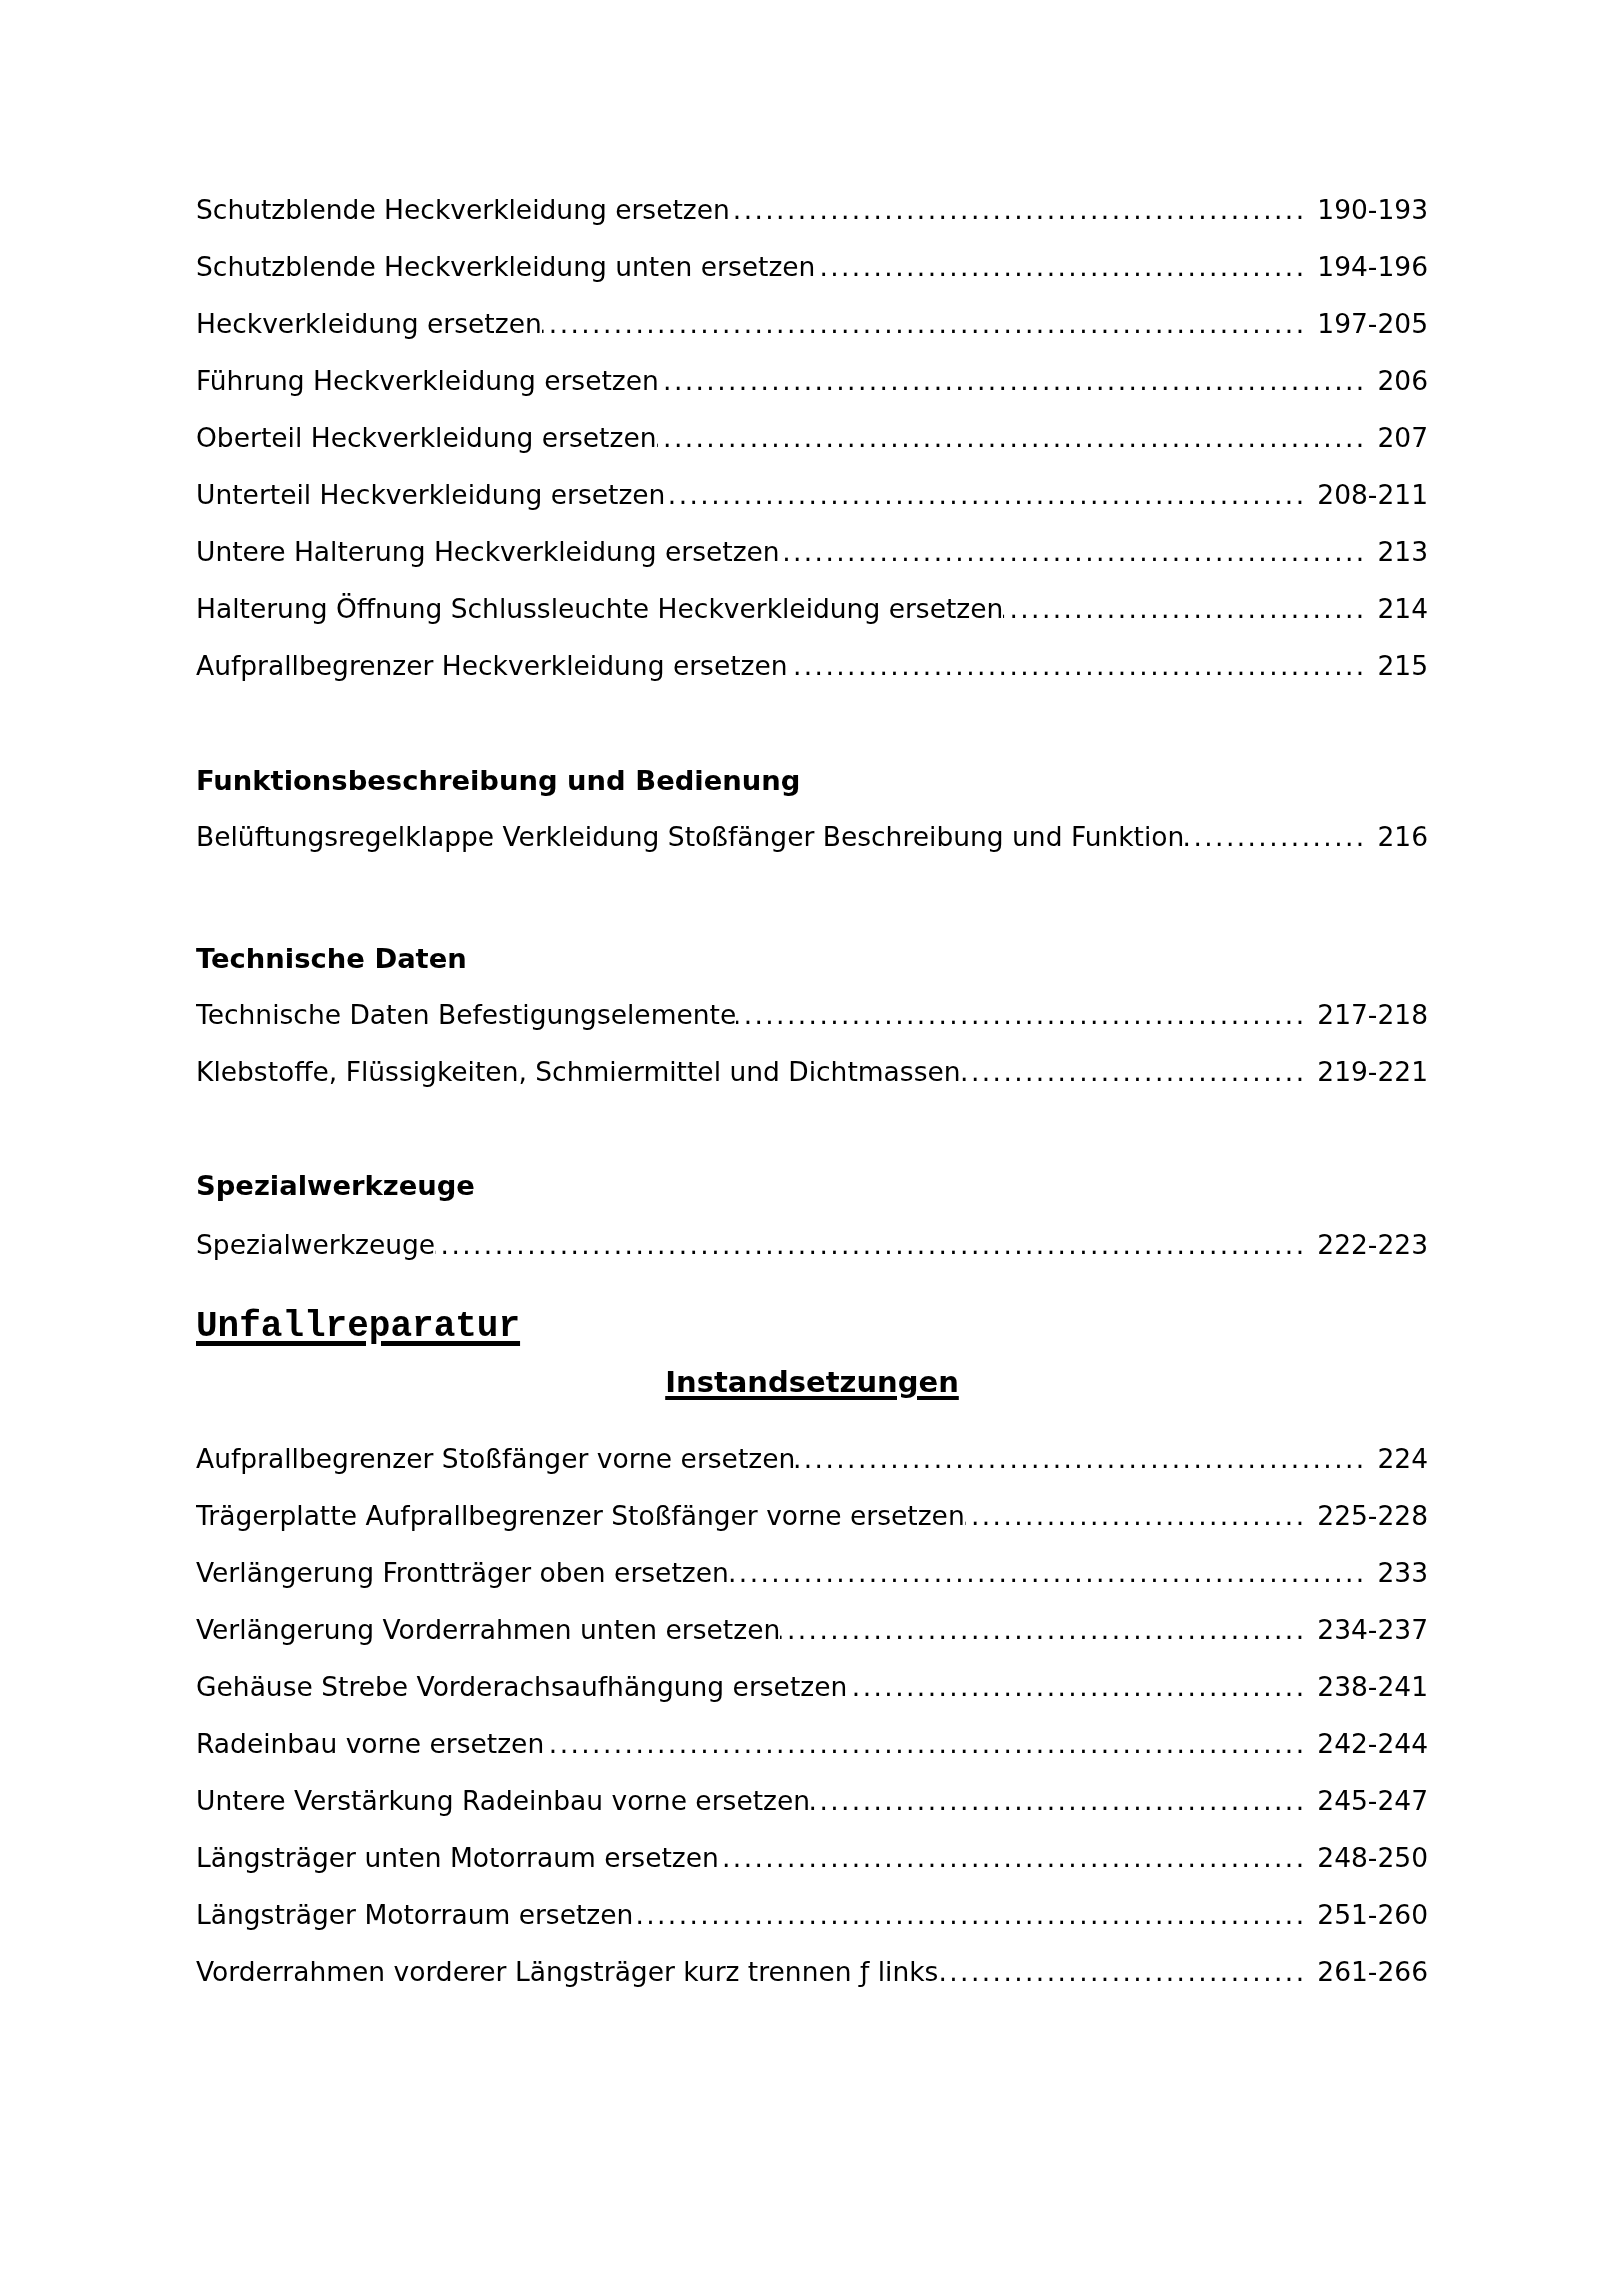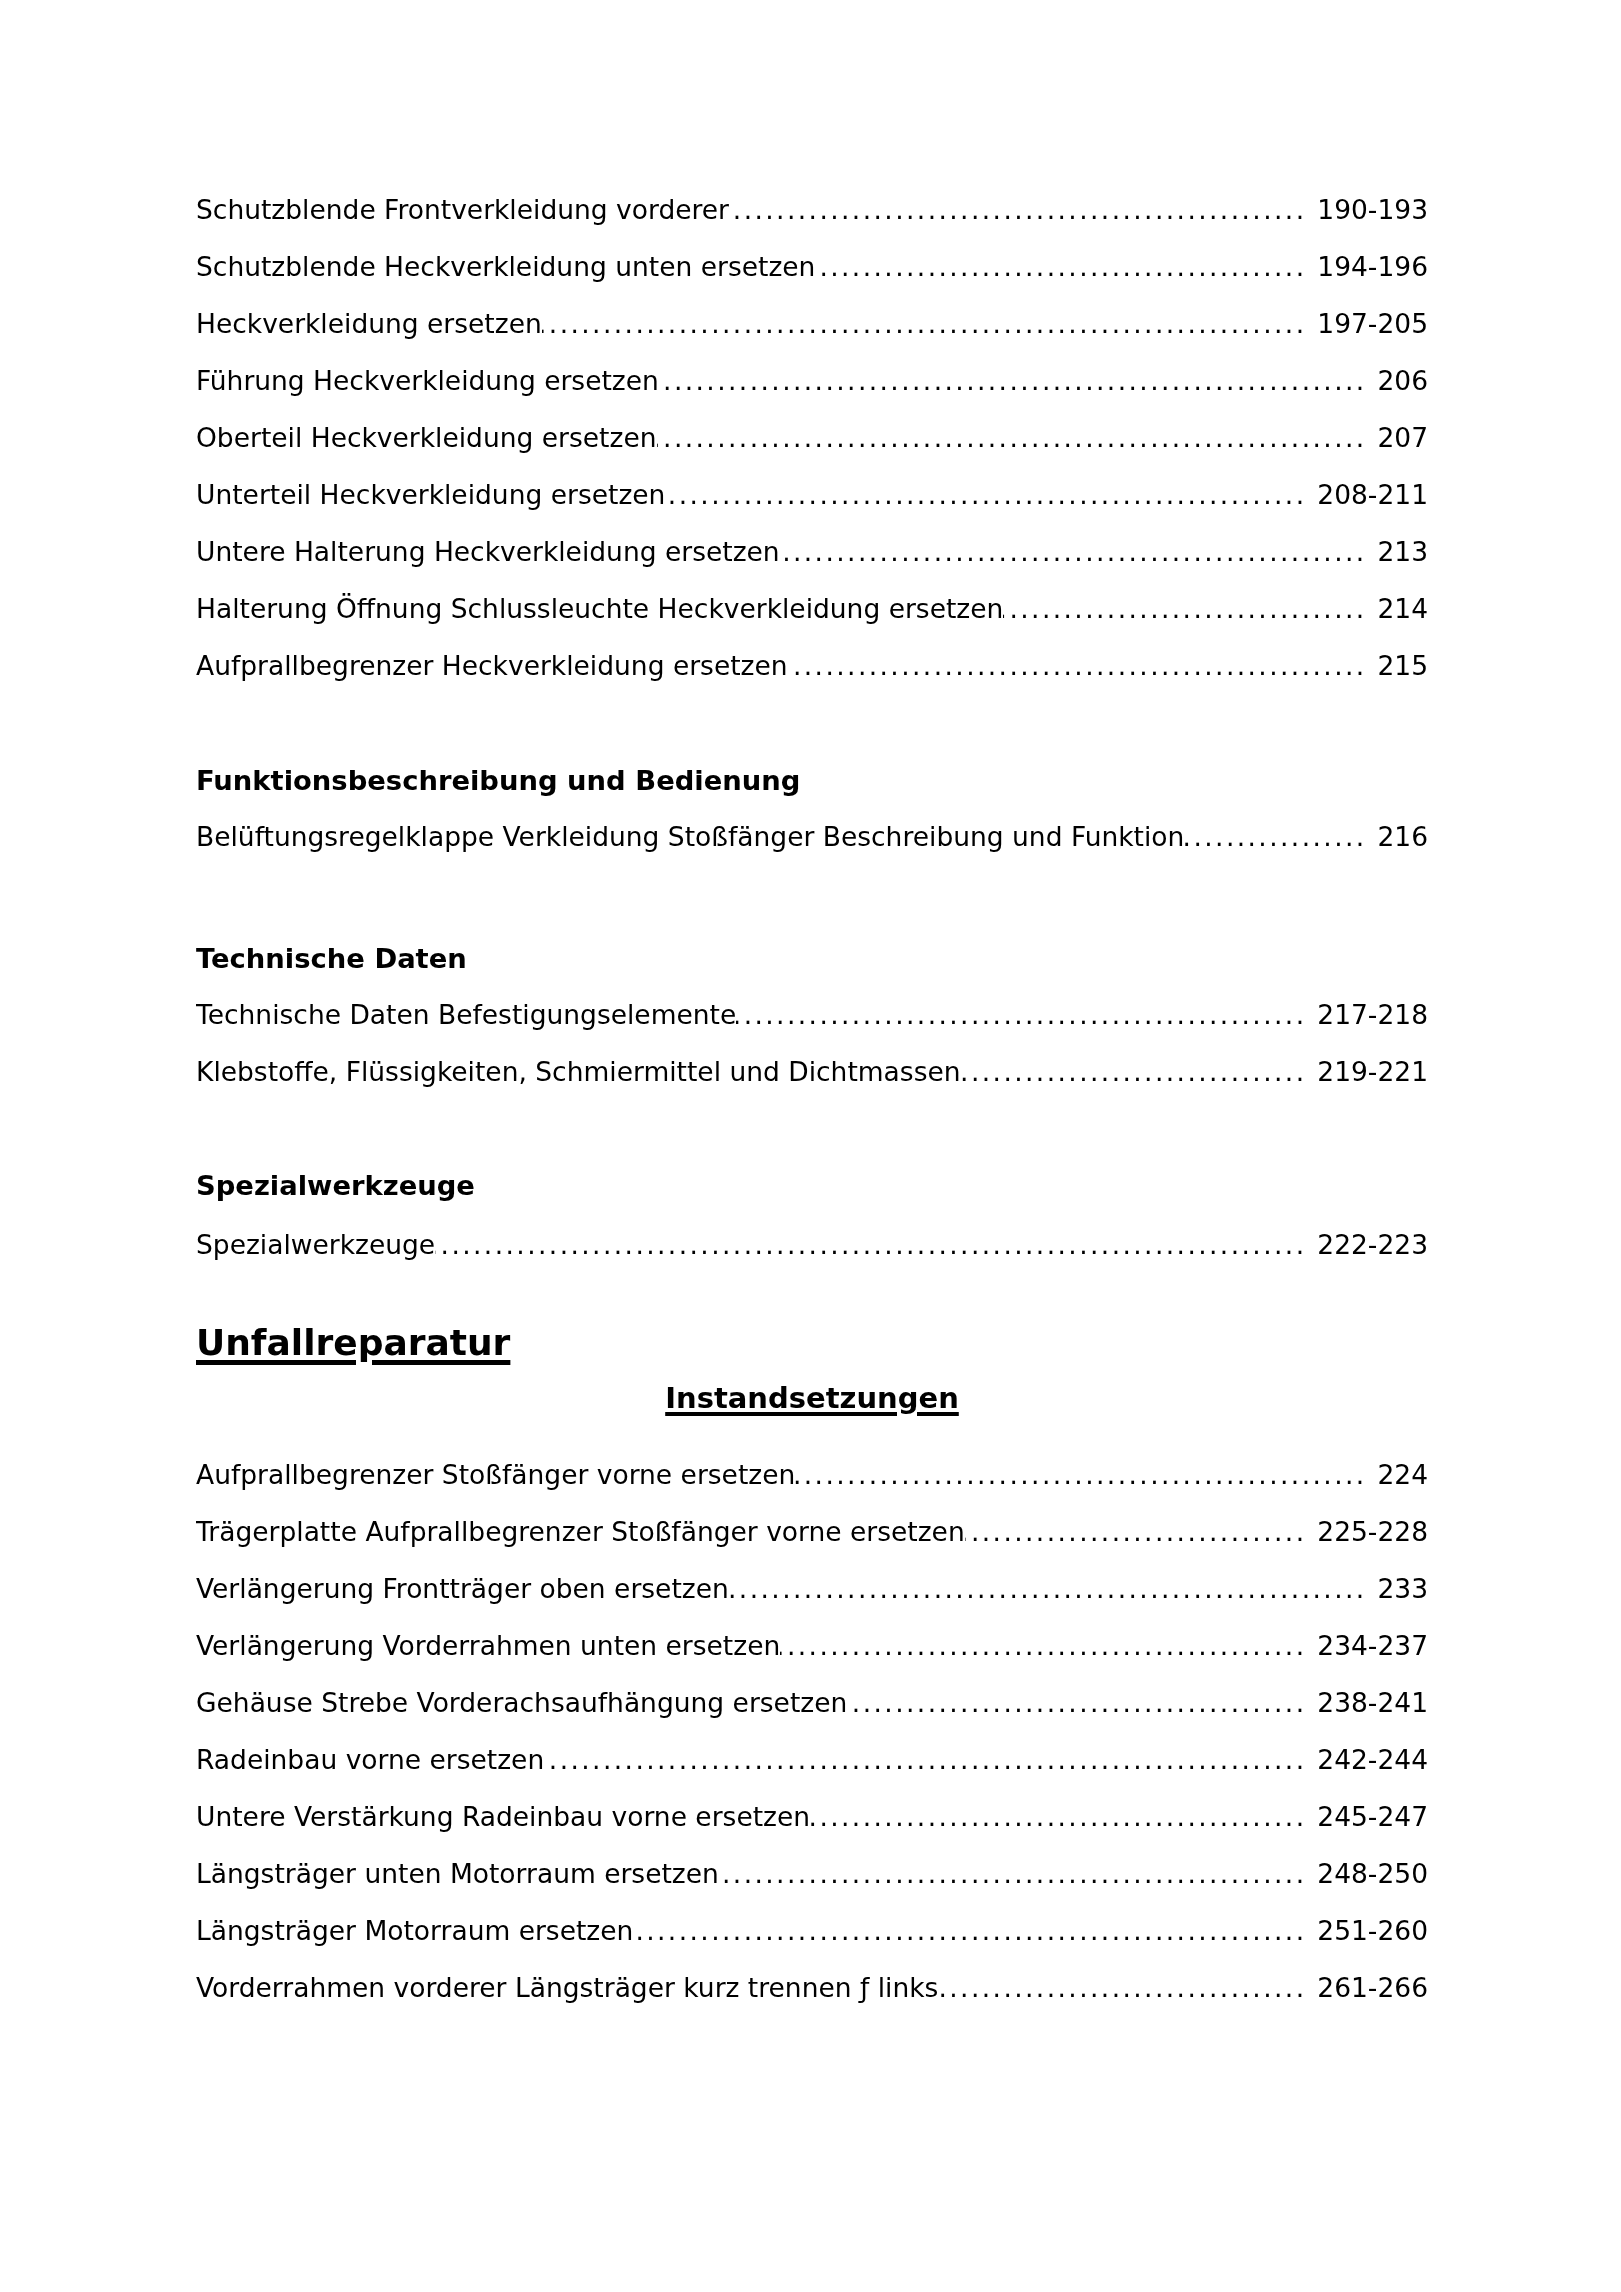--- a/index.html
+++ b/index.html
@@ -69,31 +69,31 @@
     text-decoration-thickness: 3.9px;
     text-underline-offset: 3.9px;
     white-space: nowrap;
     text-align: center;
   }
   .mt-funk   { margin-top: 67px; }
   .mt-after-h { margin-top: 7.8px; }
   .mt-tech   { margin-top: 74px; }
   .mt-spez   { margin-top: 66px; }
   .mt-spez-item { margin-top: 11.8px; }
-  .mt-unfall { margin-top: 44px; }
+  .mt-unfall { margin-top: 28px; font-family: Liberation Mono, monospace; }
   .mt-instand { margin-top: 10.8px; }
   .mt-unfall-item { margin-top: 27.4px; }
 </style>
 </head>
 <body>
 
 <div class="page">
 
   <div class="entry">
-    <span class="t">Schutzblende Frontverkleidung vorderer</span>
+    <span class="t">Schutzblende Heckverkleidung ersetzen</span>
     <span class="dots"></span>
     <span class="p">190-193</span>
   </div>
   <div class="entry">
     <span class="t">Schutzblende Heckverkleidung unten ersetzen</span>
     <span class="dots"></span>
     <span class="p">194-196</span>
   </div>
   <div class="entry">
     <span class="t">Heckverkleidung ersetzen</span>

